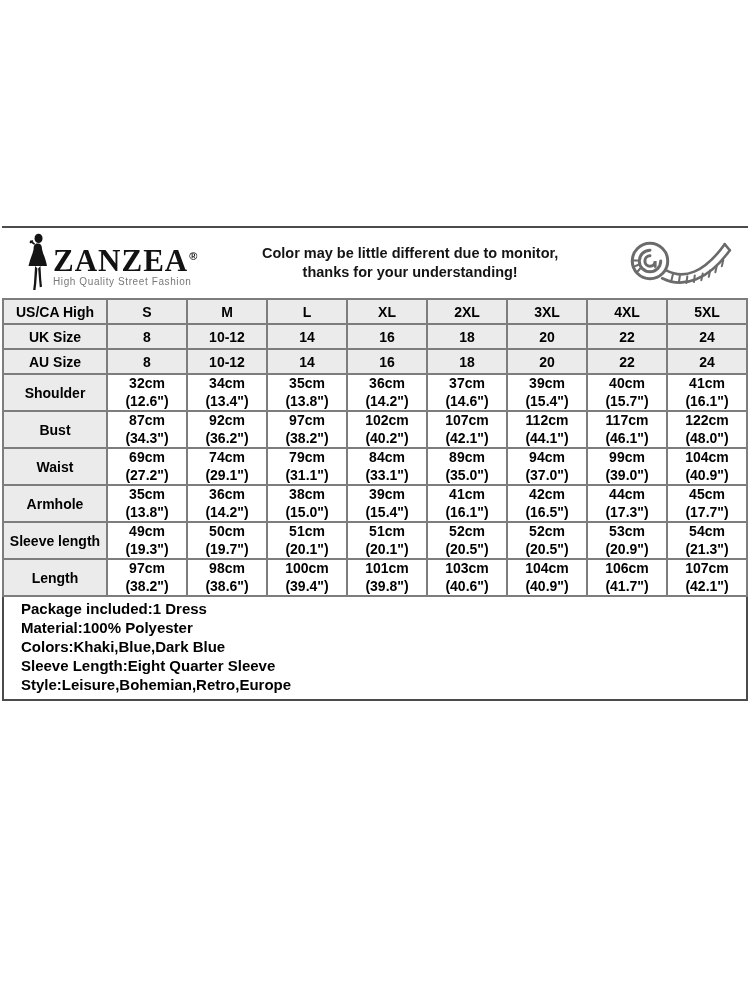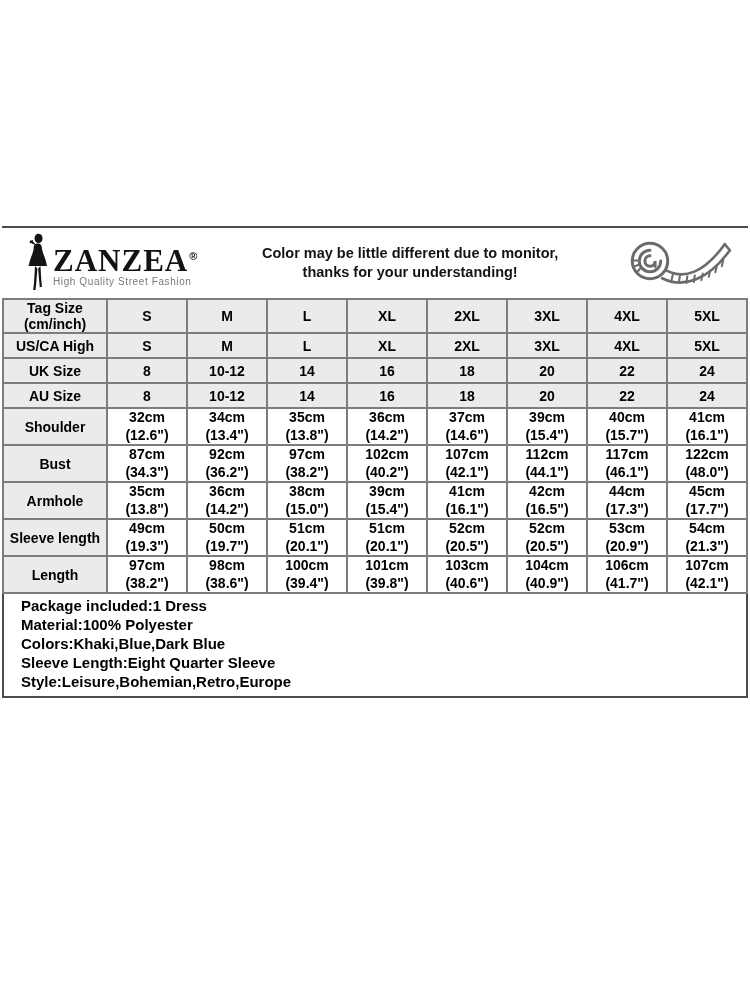--- a/index.html
+++ b/index.html
@@ -109,31 +109,20 @@
         </svg>
       </span>
     </div>
 
     <table class="size">
       <colgroup>
         <col style="width:104px">
         <col span="8">
       </colgroup>
       <tbody>
-          <tr class="head-row tall">
-            <th class="row-label">Tag Size<br>(cm/inch)</th>
-            <td>S</td>
-            <td>M</td>
-            <td>L</td>
-            <td>XL</td>
-            <td>2XL</td>
-            <td>3XL</td>
-            <td>4XL</td>
-            <td>5XL</td>
-          </tr>
           <tr class="head-row">
             <th class="row-label">US/CA High</th>
             <td>S</td>
             <td>M</td>
             <td>L</td>
             <td>XL</td>
             <td>2XL</td>
             <td>3XL</td>
             <td>4XL</td>
             <td>5XL</td>
@@ -176,20 +165,31 @@
             <td>87cm<br>(34.3")</td>
             <td>92cm<br>(36.2")</td>
             <td>97cm<br>(38.2")</td>
             <td>102cm<br>(40.2")</td>
             <td>107cm<br>(42.1")</td>
             <td>112cm<br>(44.1")</td>
             <td>117cm<br>(46.1")</td>
             <td>122cm<br>(48.0")</td>
           </tr>
           <tr class="measure-row">
+            <th class="row-label">Waist</th>
+            <td>69cm<br>(27.2")</td>
+            <td>74cm<br>(29.1")</td>
+            <td>79cm<br>(31.1")</td>
+            <td>84cm<br>(33.1")</td>
+            <td>89cm<br>(35.0")</td>
+            <td>94cm<br>(37.0")</td>
+            <td>99cm<br>(39.0")</td>
+            <td>104cm<br>(40.9")</td>
+          </tr>
+          <tr class="measure-row">
             <th class="row-label">Armhole</th>
             <td>35cm<br>(13.8")</td>
             <td>36cm<br>(14.2")</td>
             <td>38cm<br>(15.0")</td>
             <td>39cm<br>(15.4")</td>
             <td>41cm<br>(16.1")</td>
             <td>42cm<br>(16.5")</td>
             <td>44cm<br>(17.3")</td>
             <td>45cm<br>(17.7")</td>
           </tr>

